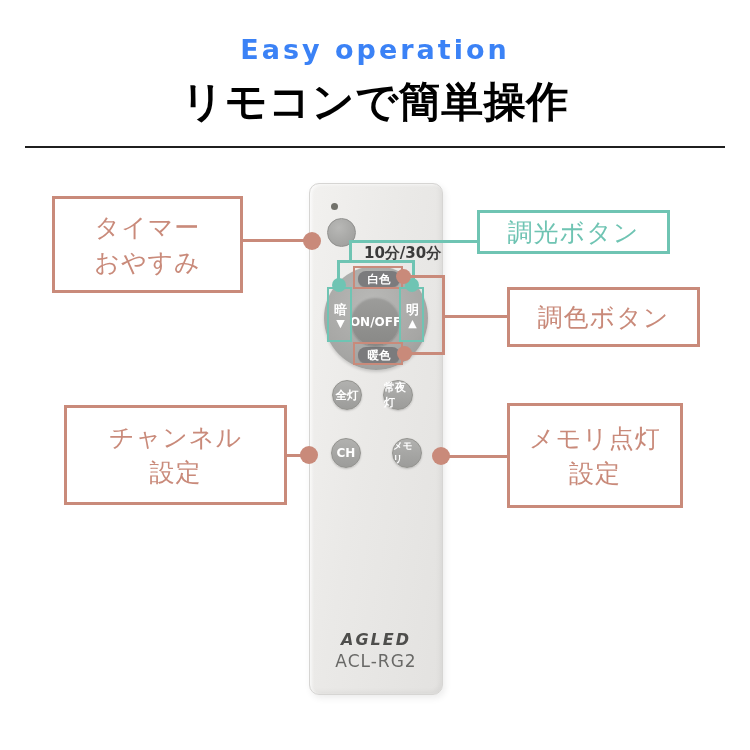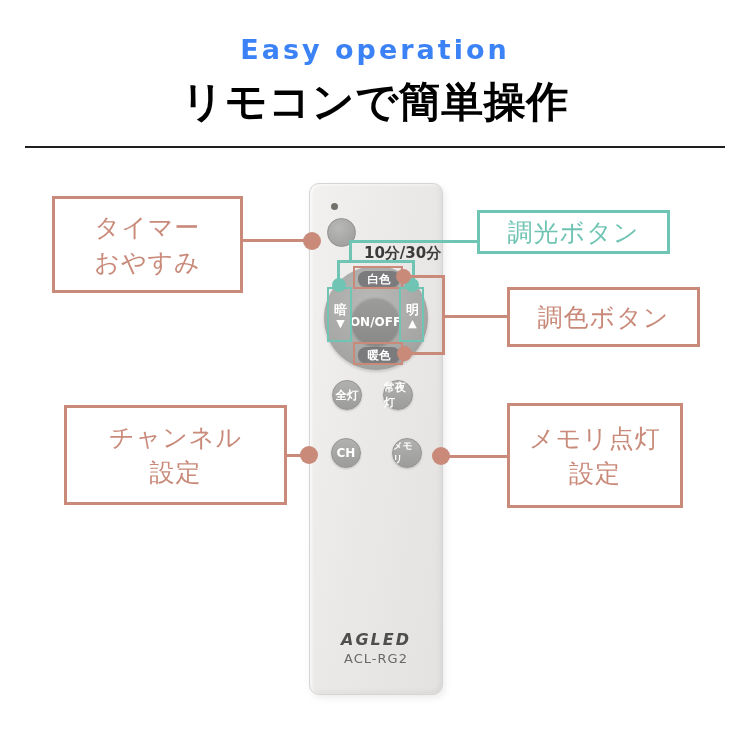--- a/index.html
+++ b/index.html
@@ -69,21 +69,21 @@
     border:1px solid #93938f;
     color:#fff;font-weight:700;
     display:flex;align-items:center;justify-content:center;
     box-shadow:0 1px 2px rgba(0,0,0,0.18);
   }
   .btn-allon{left:22px;top:196px;font-size:11.5px;}
   .btn-night{left:73px;top:196px;font-size:11px;}
   .btn-ch{left:21px;top:254px;font-size:12px;}
   .btn-memory{left:82px;top:254px;font-size:9.5px;}
   .brand{left:0;right:0;top:446px;text-align:center;font-size:16px;font-weight:700;font-style:italic;letter-spacing:2px;color:#4e4e4c;}
-  .model{left:0;right:0;top:467px;text-align:center;font-size:13px;letter-spacing:1px;color:#696967;}
+  .model{left:0;right:0;top:467px;text-align:center;font-size:17px;letter-spacing:1px;color:#696967;}
 
   
   .line{background:#c98a7a;}
   .line.teal{background:#6fc4b3;}
   .dot{border-radius:50%;background:#c98a7a;}
   .dot.teal{background:#6fc4b3;}
 
   .callout{
     background:#fff;border:3px solid #c98a7a;color:#c98a7a;
     display:flex;flex-direction:column;align-items:center;justify-content:center;

